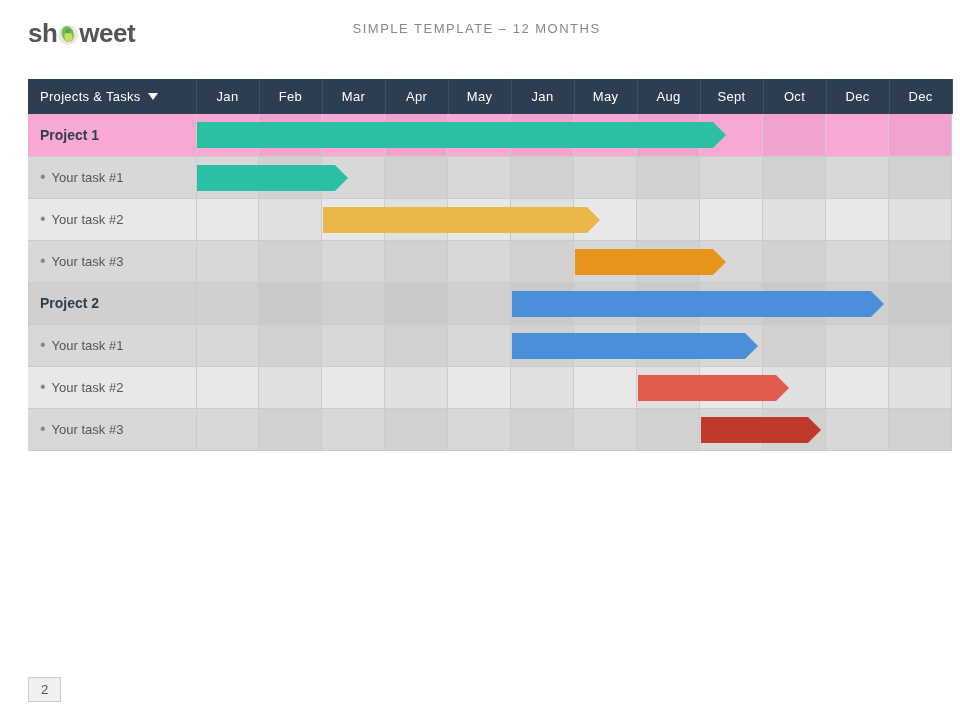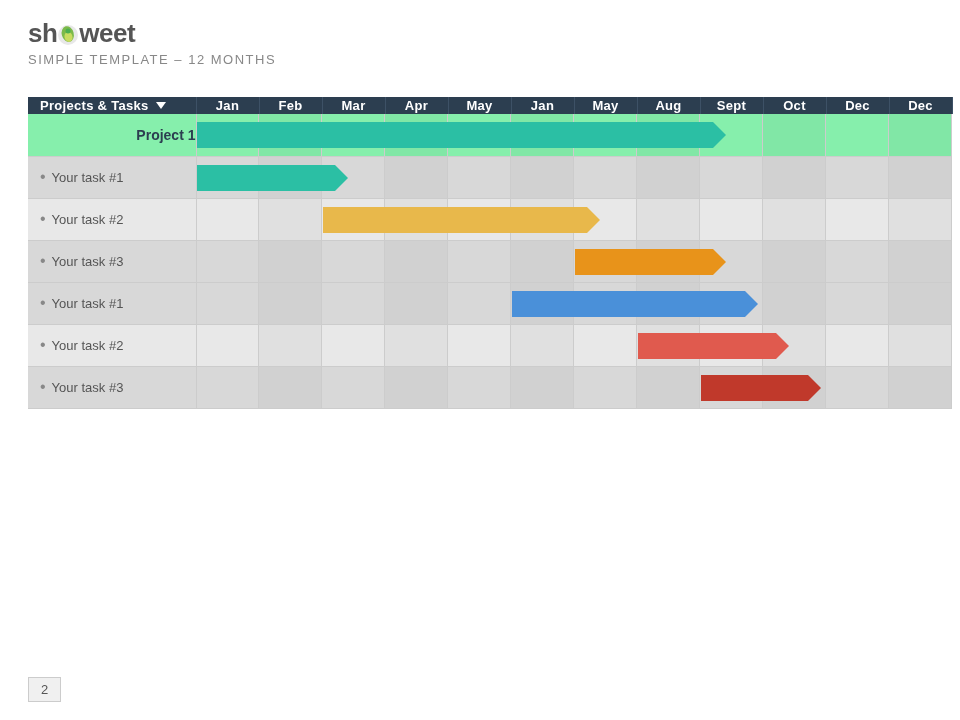--- a/index.html
+++ b/index.html
@@ -11,21 +11,20 @@
       overflow: hidden;
       position: relative;
     }
 
     
     .header {
       display: flex;
       align-items: flex-start;
       justify-content: flex-end;
       padding: 18px 32px 10px 28px;
-      flex-direction: column;
     }
     .logo {
       display: flex;
       align-items: center;
       gap: 0;
     }
     .logo-text {
       font-size: 26px;
       font-weight: 700;
       color: #555;
@@ -73,23 +72,23 @@
     
     .col-tasks { width: 168px; }
     .col-month { width: 63px; }
 
     
     .gantt-table thead tr {
       background: #2c3e50;
       color: #fff;
     }
     .gantt-table thead th {
-      padding: 1px 4px;
+      padding: 10px 4px;
       font-size: 13px;
-      font-weight: 700;
+      font-weight: 400;
       text-align: center;
       border-right: 1px solid #3d5166;
       letter-spacing: 0.3px;
     }
     .gantt-table thead th.col-tasks {
       text-align: left;
       padding-left: 12px;
       font-size: 13px;
     }
     .th-tasks-inner {
@@ -220,21 +219,21 @@
         <th>May</th>
         <th>Aug</th>
         <th>Sept</th>
         <th>Oct</th>
         <th>Dec</th>
         <th>Dec</th>
       </tr>
     </thead>
     <tbody id="gantt-body">
 
-    <tr class="project-row" style="background: #86efac; text-align: right;">
+    <tr class="project-row" style="background: #f9a8d4;">
           <td class="task-label"><span>Project 1</span></td>
           <td colspan="12" style="position: relative; padding: 0px; border-right: none;">
             <div style="position: absolute; inset: 0px; display: flex;">
               <div style="flex: 1 1 0%; border-right: 1px solid rgb(204, 204, 204); height: 100%; background: transparent;"></div>
               <div style="flex: 1 1 0%; border-right: 1px solid rgb(204, 204, 204); height: 100%; background: rgba(0, 0, 0, 0.03);"></div>
               <div style="flex: 1 1 0%; border-right: 1px solid rgb(204, 204, 204); height: 100%; background: transparent;"></div>
               <div style="flex: 1 1 0%; border-right: 1px solid rgb(204, 204, 204); height: 100%; background: rgba(0, 0, 0, 0.03);"></div>
               <div style="flex: 1 1 0%; border-right: 1px solid rgb(204, 204, 204); height: 100%; background: transparent;"></div>
               <div style="flex: 1 1 0%; border-right: 1px solid rgb(204, 204, 204); height: 100%; background: rgba(0, 0, 0, 0.03);"></div>
               <div style="flex: 1 1 0%; border-right: 1px solid rgb(204, 204, 204); height: 100%; background: transparent;"></div>
@@ -327,20 +326,43 @@
               <div style="flex: 1 1 0%; border-right: 1px solid rgb(204, 204, 204); height: 100%; background: rgba(0, 0, 0, 0.03);"></div>
               <div style="flex: 1 1 0%; border-right: 1px solid rgb(204, 204, 204); height: 100%; background: transparent;"></div>
               <div style="flex: 1 1 0%; border-right: 1px solid rgb(204, 204, 204); height: 100%; background: rgba(0, 0, 0, 0.03);"></div>
             </div>
             <div style="position: absolute; left: 378px; top: 8px; height: 26px; display: flex; align-items: stretch; z-index: 2;">
               <div style="width: 138.5px; height: 26px; background: rgb(232, 147, 26);"></div>
               <div style="width: 0px; height: 0px; border-top: 13px solid transparent; border-bottom: 13px solid transparent; border-left: 13px solid rgb(232, 147, 26); flex-shrink: 0;"></div>
             </div>
           </td>
         </tr>
+        <tr class="project-row" style="background: rgb(208, 208, 208);">
+          <td class="task-label"><span>Project 2</span></td>
+          <td colspan="12" style="position: relative; padding: 0px; border-right: none;">
+            <div style="position: absolute; inset: 0px; display: flex;">
+              <div style="flex: 1 1 0%; border-right: 1px solid rgb(204, 204, 204); height: 100%; background: transparent;"></div>
+              <div style="flex: 1 1 0%; border-right: 1px solid rgb(204, 204, 204); height: 100%; background: rgba(0, 0, 0, 0.03);"></div>
+              <div style="flex: 1 1 0%; border-right: 1px solid rgb(204, 204, 204); height: 100%; background: transparent;"></div>
+              <div style="flex: 1 1 0%; border-right: 1px solid rgb(204, 204, 204); height: 100%; background: rgba(0, 0, 0, 0.03);"></div>
+              <div style="flex: 1 1 0%; border-right: 1px solid rgb(204, 204, 204); height: 100%; background: transparent;"></div>
+              <div style="flex: 1 1 0%; border-right: 1px solid rgb(204, 204, 204); height: 100%; background: rgba(0, 0, 0, 0.03);"></div>
+              <div style="flex: 1 1 0%; border-right: 1px solid rgb(204, 204, 204); height: 100%; background: transparent;"></div>
+              <div style="flex: 1 1 0%; border-right: 1px solid rgb(204, 204, 204); height: 100%; background: rgba(0, 0, 0, 0.03);"></div>
+              <div style="flex: 1 1 0%; border-right: 1px solid rgb(204, 204, 204); height: 100%; background: transparent;"></div>
+              <div style="flex: 1 1 0%; border-right: 1px solid rgb(204, 204, 204); height: 100%; background: rgba(0, 0, 0, 0.03);"></div>
+              <div style="flex: 1 1 0%; border-right: 1px solid rgb(204, 204, 204); height: 100%; background: transparent;"></div>
+              <div style="flex: 1 1 0%; border-right: 1px solid rgb(204, 204, 204); height: 100%; background: rgba(0, 0, 0, 0.03);"></div>
+            </div>
+            <div style="position: absolute; left: 315px; top: 8px; height: 26px; display: flex; align-items: stretch; z-index: 2;">
+              <div style="width: 359px; height: 26px; background: rgb(74, 144, 217);"></div>
+              <div style="width: 0px; height: 0px; border-top: 13px solid transparent; border-bottom: 13px solid transparent; border-left: 13px solid rgb(74, 144, 217); flex-shrink: 0;"></div>
+            </div>
+          </td>
+        </tr>
         <tr style="background: rgb(216, 216, 216);">
           <td class="task-label">
             <div class="task-label-inner">
               <span class="bullet">•</span>
               <span>Your task #1</span>
             </div>
           </td>
           <td colspan="12" style="position: relative; padding: 0px; border-right: none;">
             <div style="position: absolute; inset: 0px; display: flex;">
               <div style="flex: 1 1 0%; border-right: 1px solid rgb(204, 204, 204); height: 100%; background: transparent;"></div>

